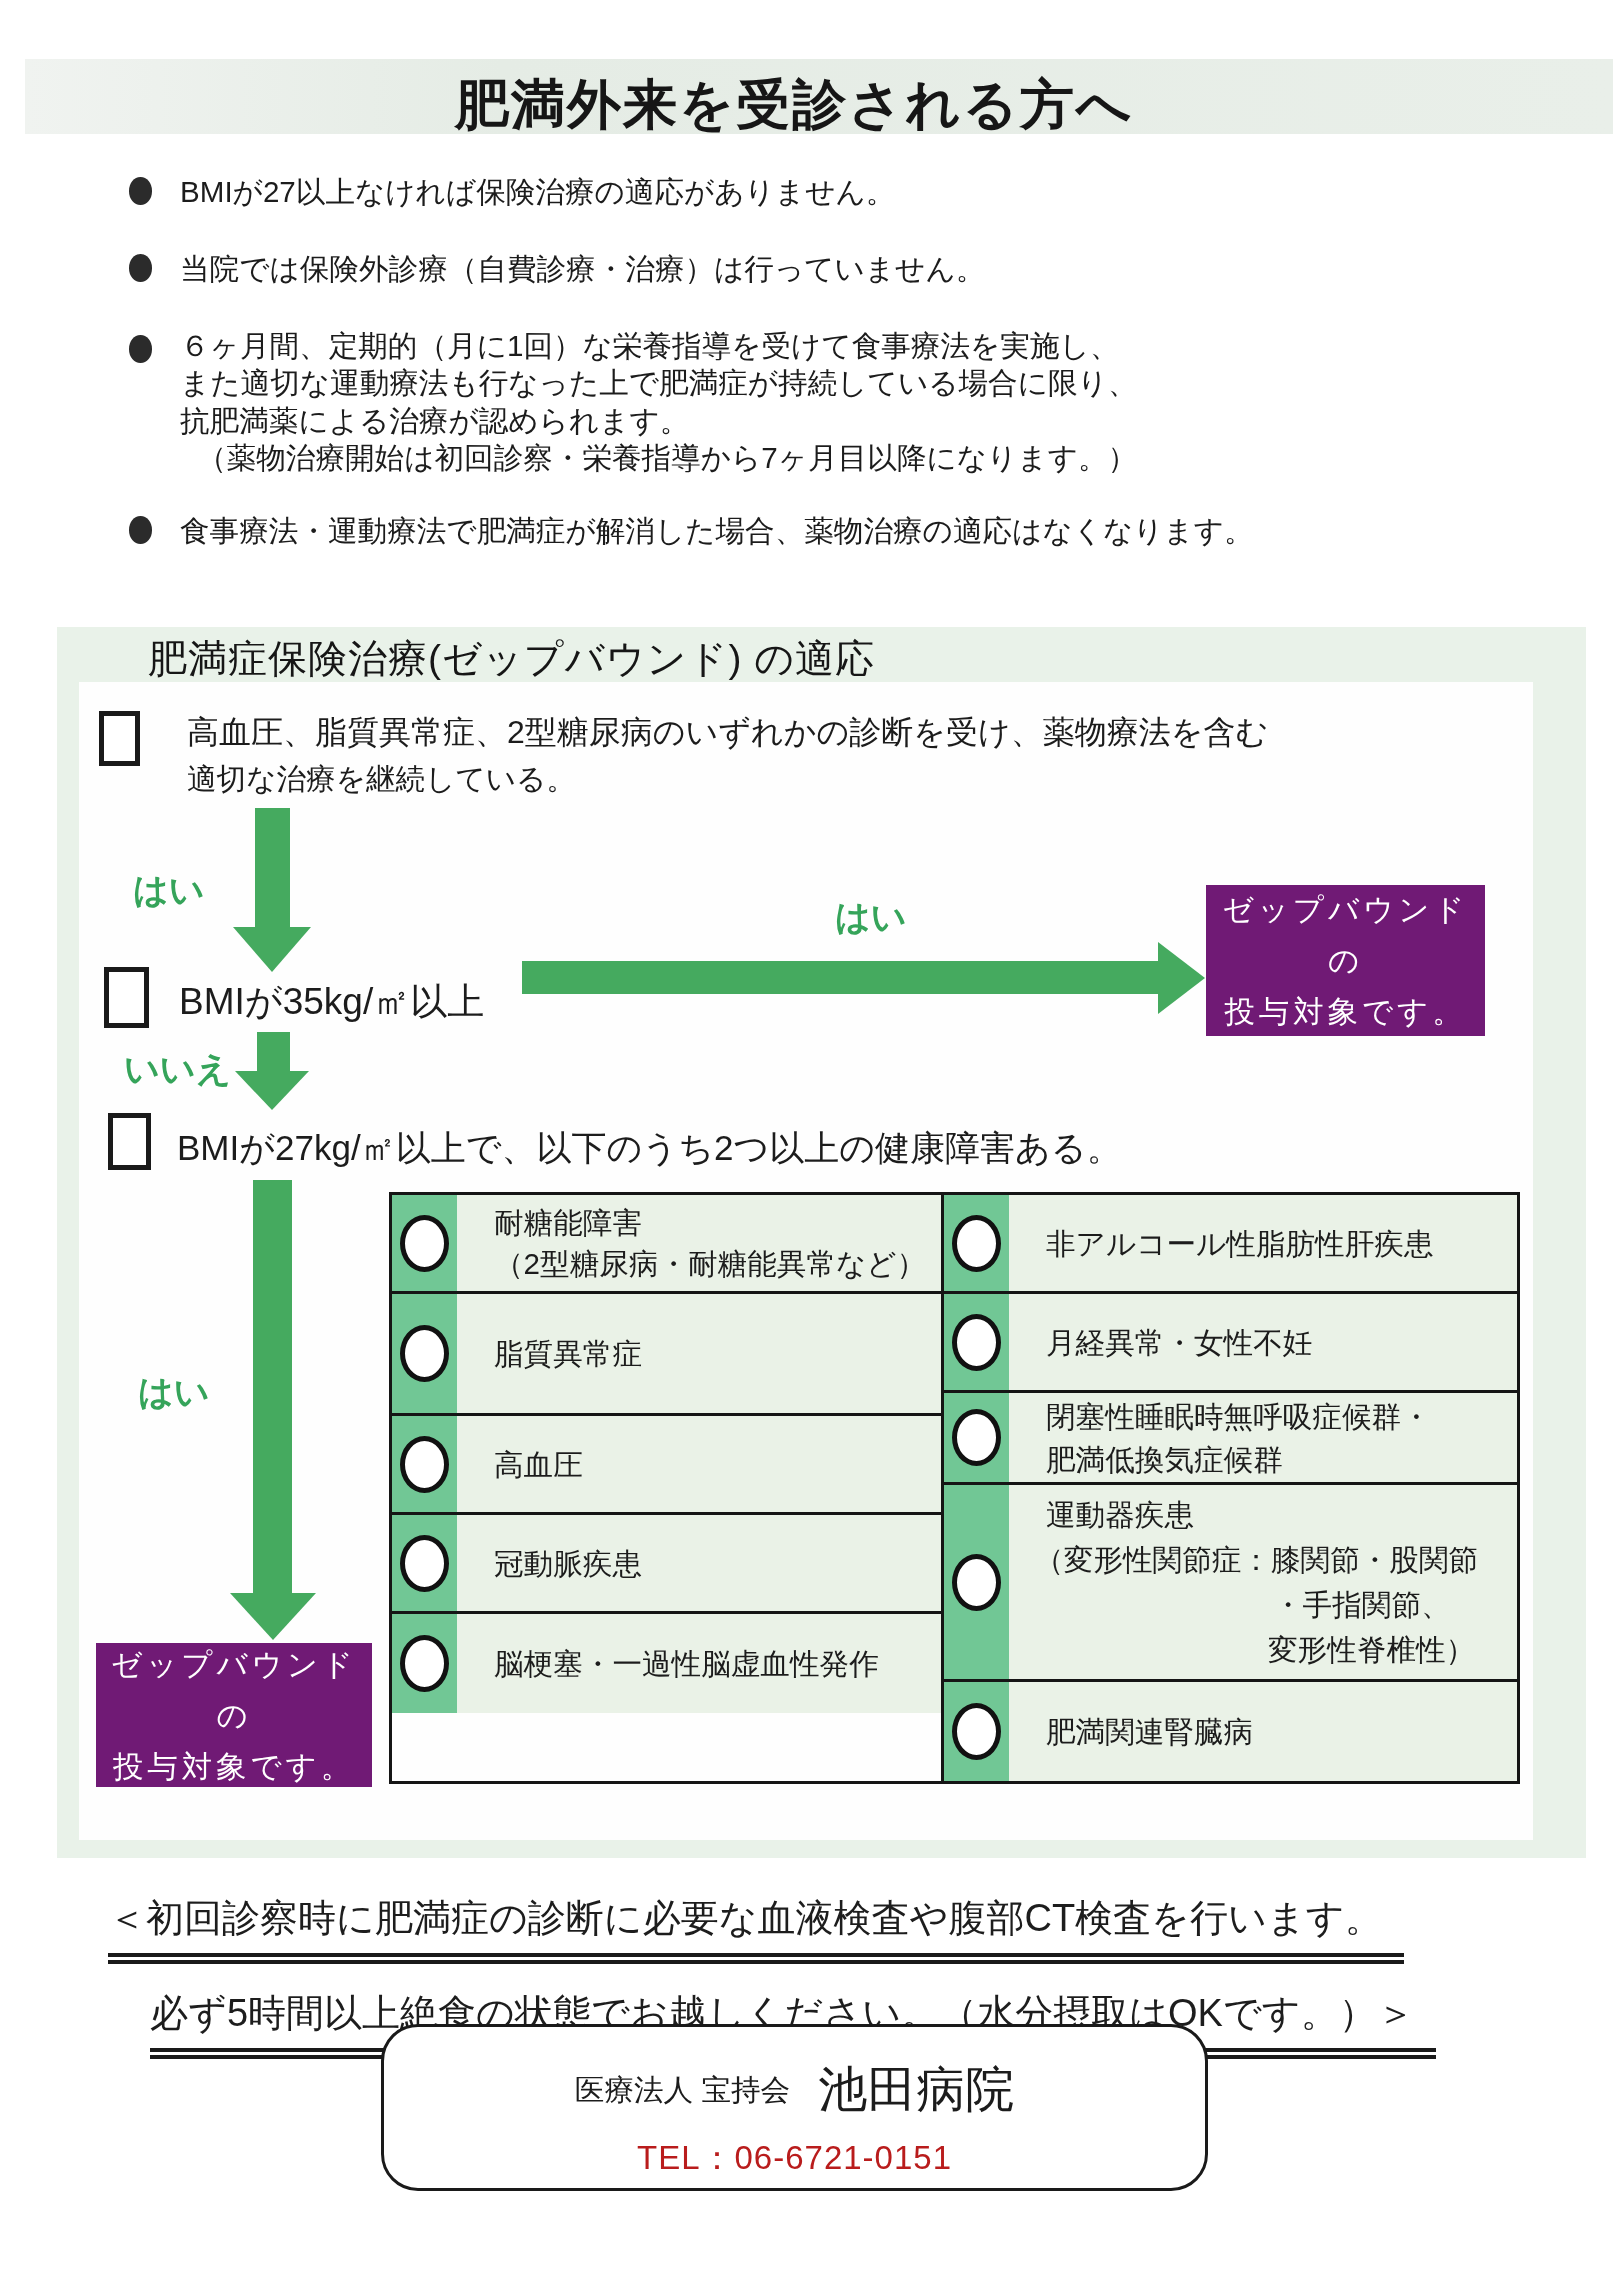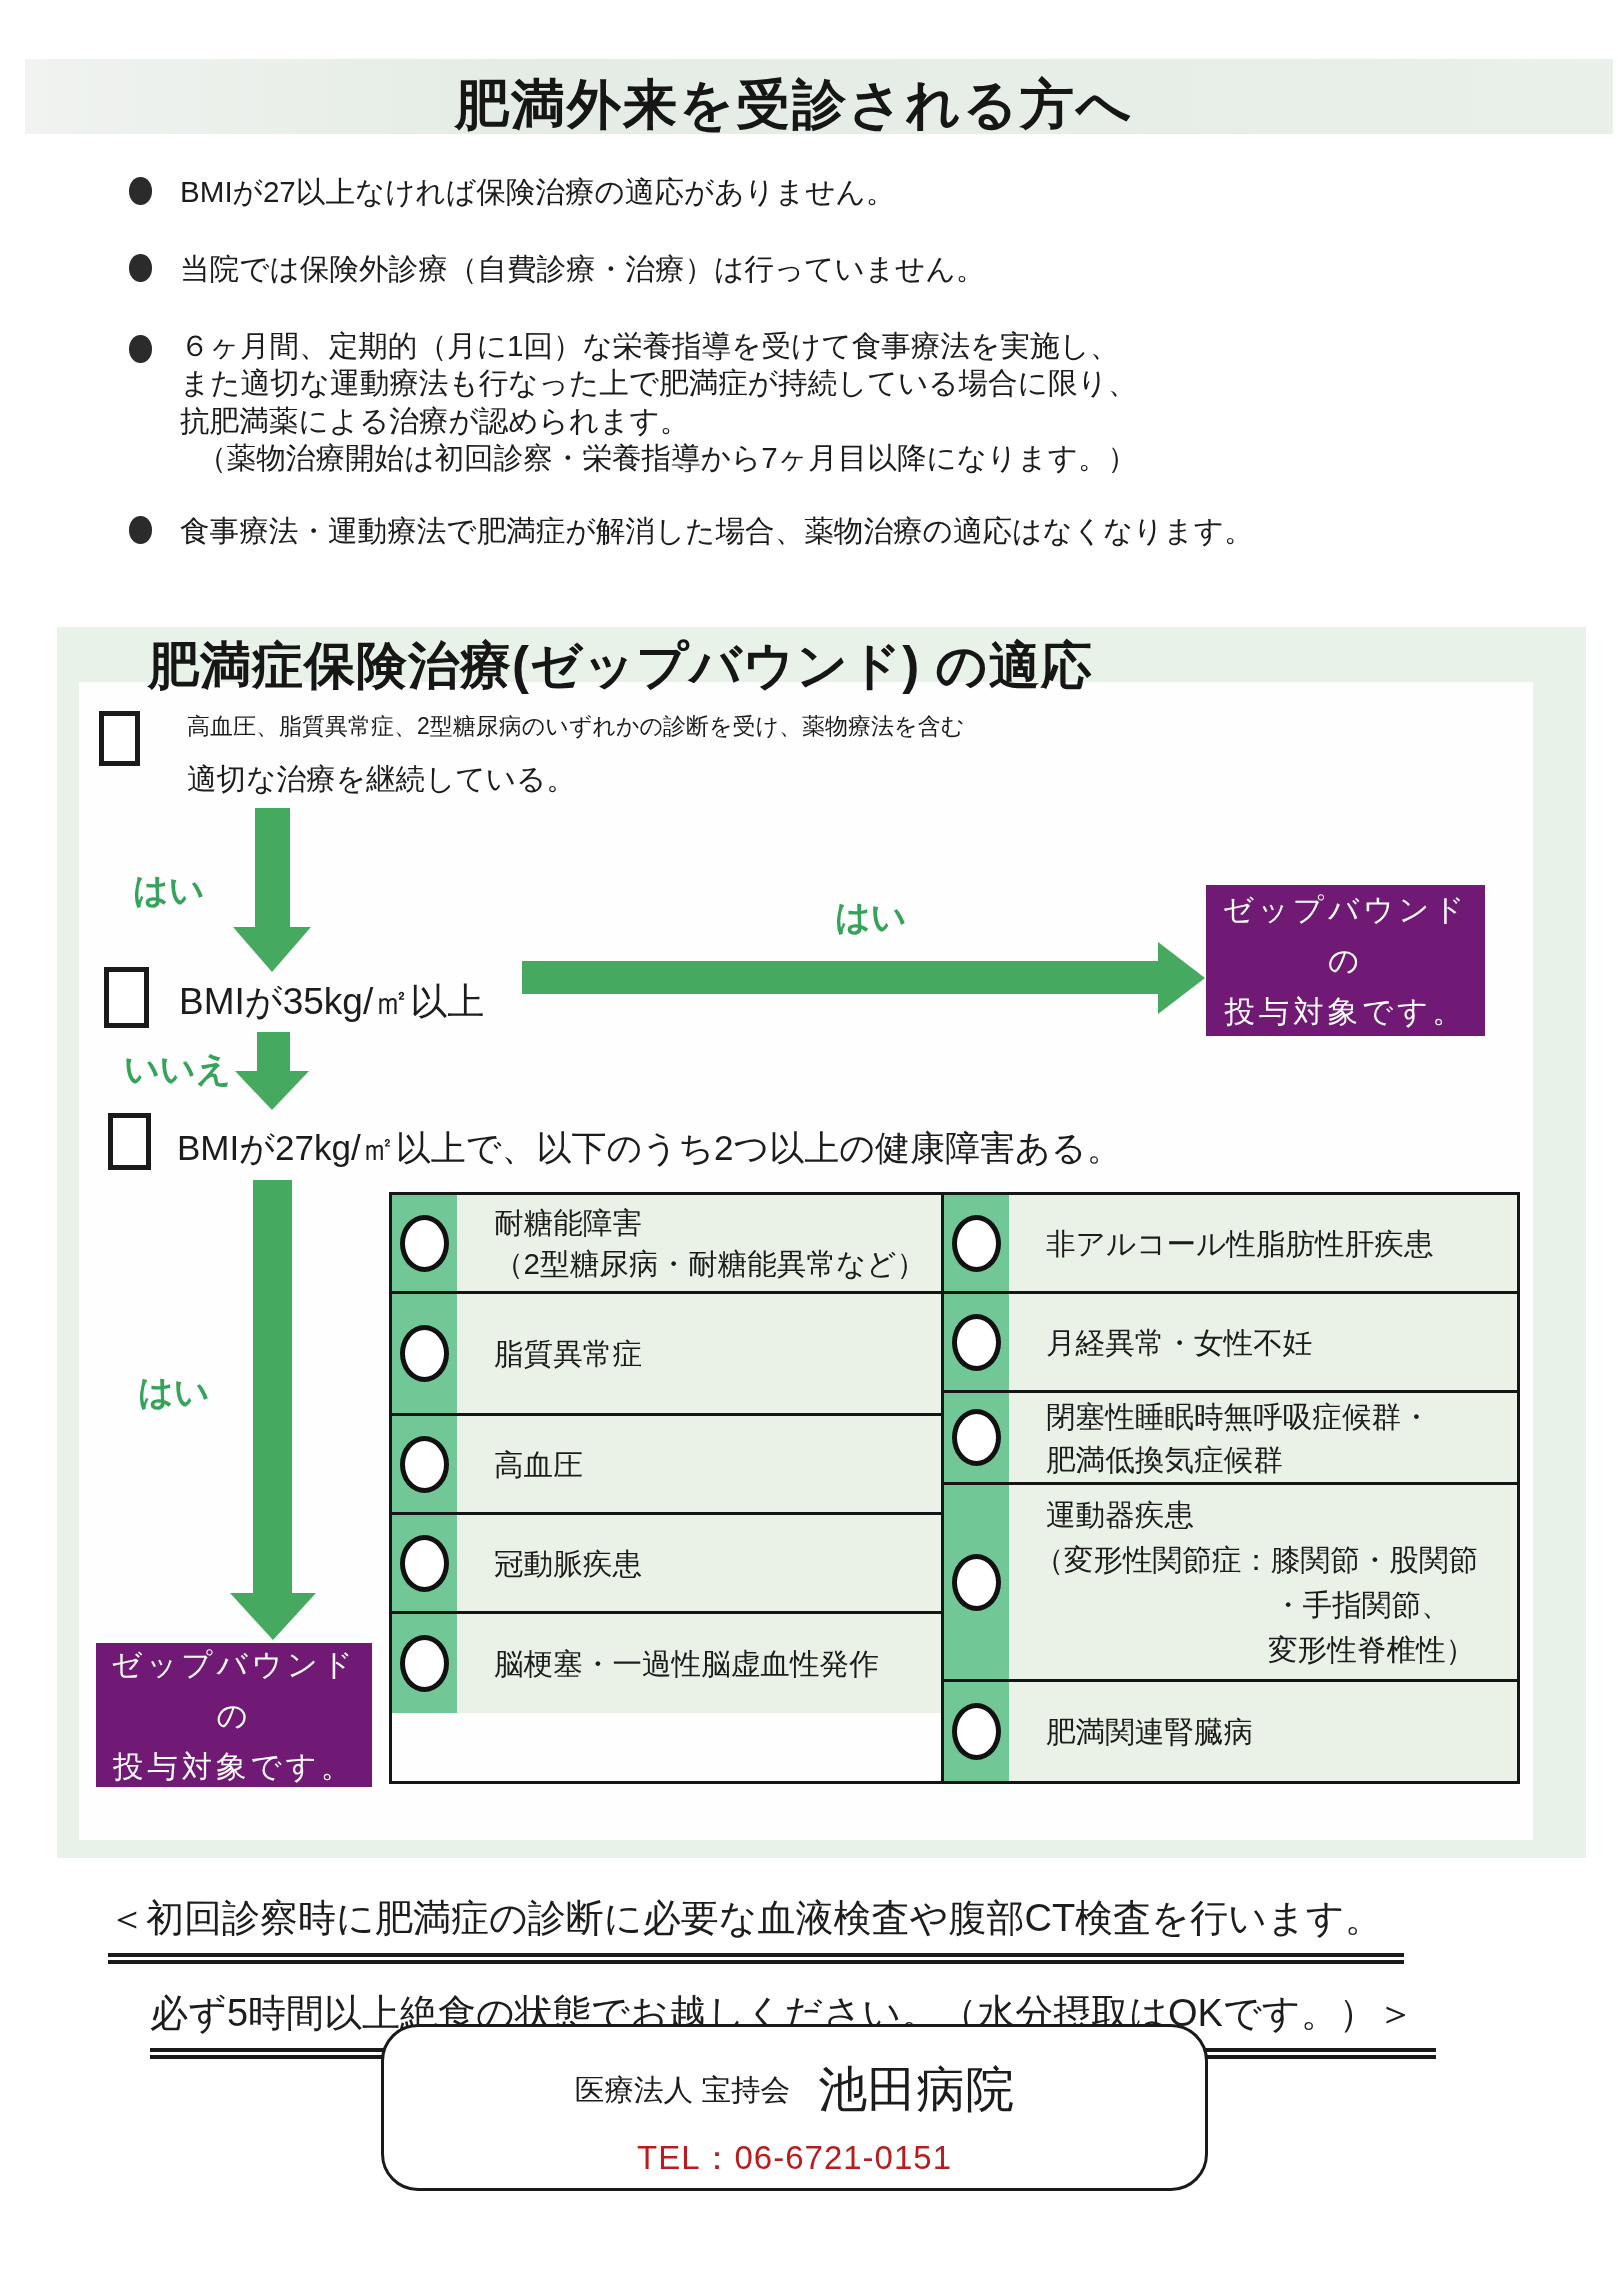--- a/index.html
+++ b/index.html
@@ -26,21 +26,21 @@
   
   .panel {
     position:absolute; left:57px; top:627px; width:1529px; height:1231px;
     background:#e9f2e9;
   }
   .panel-inner {
     position:absolute; left:79px; top:682px; width:1454px; height:1158px;
     background:#fefefe;
   }
   .panel-heading {
-    position:absolute; left:148px; top:632px; font-size:51px; font-weight:700;
+    position:absolute; left:148px; top:632px; font-size:39px; font-weight:400;
     letter-spacing:1px; color:#161616; white-space:nowrap;
   }
   .checkbox { position:absolute; border:5.9px solid #1a1a1a; background:#ffffff; }
   .step-text { position:absolute; white-space:nowrap; color:#1c1c1c; }
   .flow-label { position:absolute; color:#35a45a; font-size:35px; font-weight:600; white-space:nowrap; }
   .shaft-v { position:absolute; background:#45aa5f; }
   .head-down {
     position:absolute; width:0; height:0;
     border-left:39px solid transparent; border-right:39px solid transparent;
     border-top:45px solid #45aa5f;
@@ -112,21 +112,21 @@
   <div class="bullet-text" style="left:197px; top:439px;">（薬物治療開始は初回診察・栄養指導から7ヶ月目以降になります。）</div>
 
   <span class="bullet-dot" style="left:129px; top:516px;"></span>
   <div class="bullet-text" style="left:180px; top:512px;">食事療法・運動療法で肥満症が解消した場合、薬物治療の適応はなくなります。</div>
 
   <div class="panel"></div>
   <div class="panel-inner"></div>
   <div class="panel-heading">肥満症保険治療(ゼップバウンド) の適応</div>
 
   <div class="checkbox" style="left:99px; top:711px; width:41px; height:55px;"></div>
-  <div class="step-text" style="left:187px; top:711px; font-size:23px;">高血圧、脂質異常症、2型糖尿病のいずれかの診断を受け、薬物療法を含む</div>
+  <div class="step-text" style="left:187px; top:711px; font-size:32px;">高血圧、脂質異常症、2型糖尿病のいずれかの診断を受け、薬物療法を含む</div>
   <div class="step-text" style="left:187px; top:759px; font-size:29.6px;">適切な治療を継続している。</div>
 
   <div class="flow-label" style="left:133px; top:867px;">はい</div>
   <div class="shaft-v" style="left:255px; top:808px; width:35px; height:120px;"></div>
   <div class="head-down" style="left:233px; top:927px;"></div>
 
   <div class="checkbox" style="left:104px; top:967px; width:45px; height:61px;"></div>
   <div class="step-text" style="left:179px; top:977px; font-size:37px;">BMIが35kg/㎡以上</div>
 
   <div class="flow-label" style="left:835px; top:894px;">はい</div>

